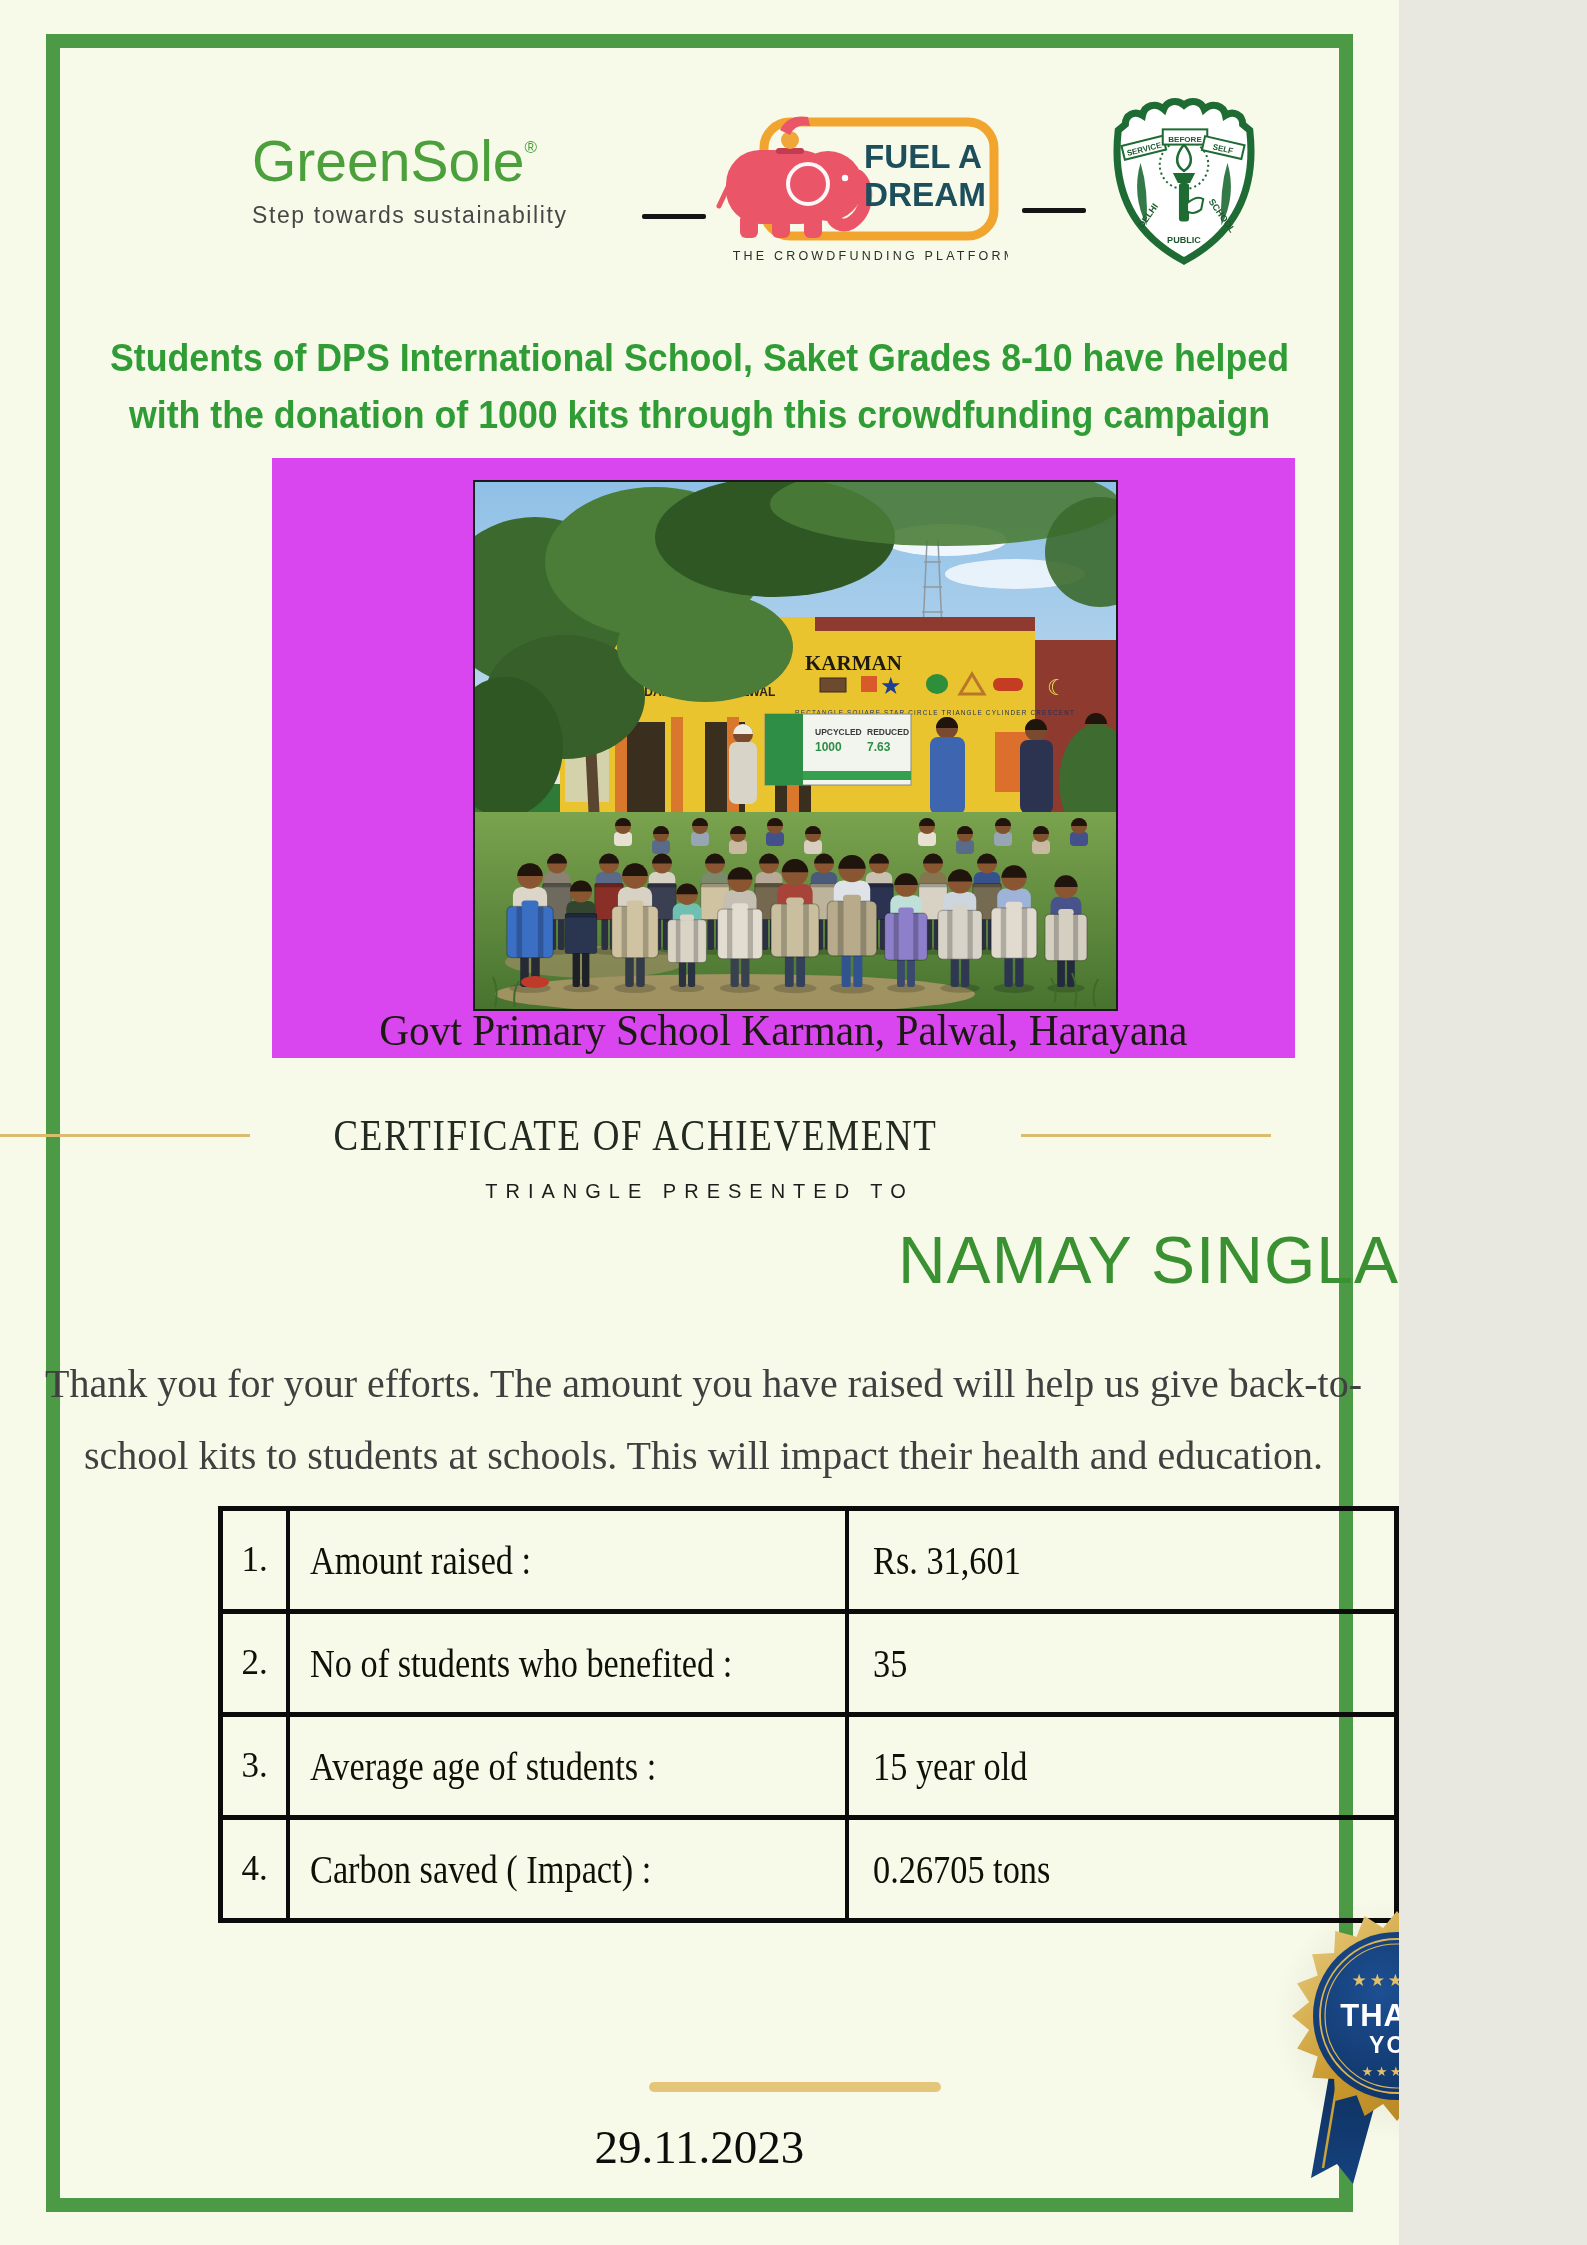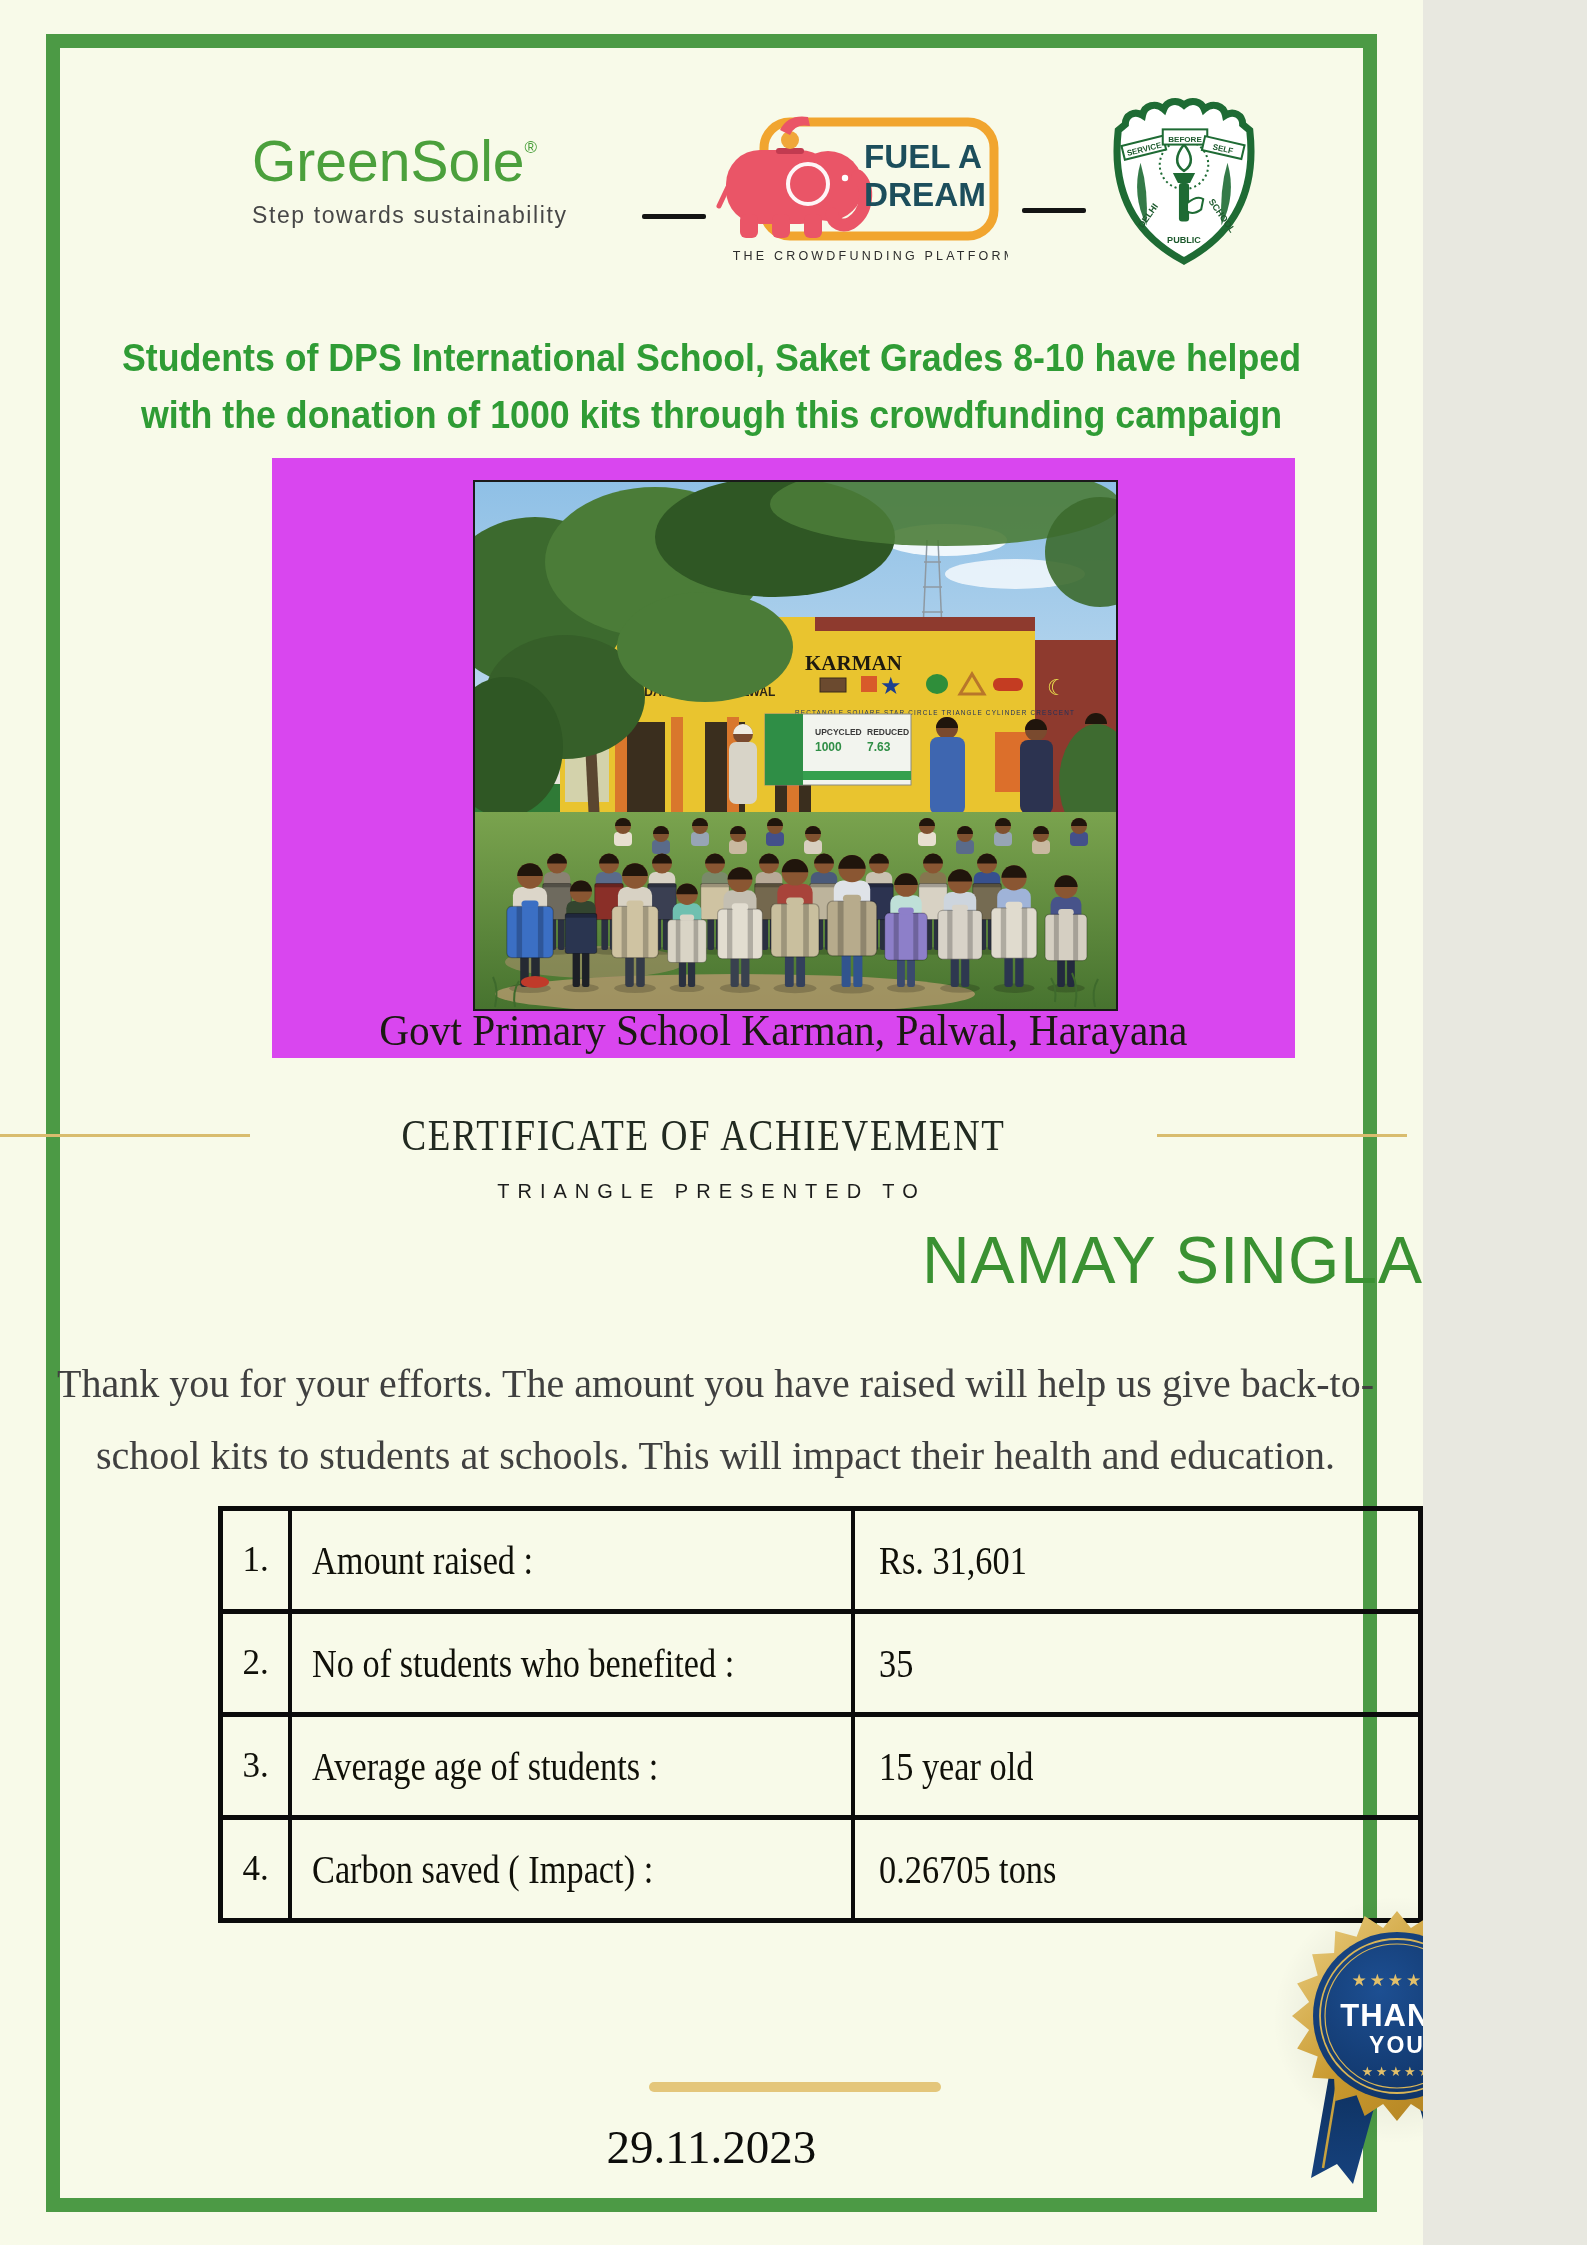--- a/index.html
+++ b/index.html
@@ -1,17 +1,17 @@
 <!DOCTYPE html>
 <html><head>
 <meta charset="utf-8">
 <style>
   html,body{margin:0;padding:0;background:#e8e8e0;}
   .page{position:relative;width:1399px;height:2245px;background:#f8fae9;overflow:hidden;
-        font-family:"Liberation Serif",serif;padding-left:24px;}
+        font-family:"Liberation Serif",serif;}
   .frame{position:absolute;left:46px;right:46px;top:34px;bottom:33px;border:14px solid #4c9a45;}
 
   
   .gs{position:absolute;left:252px;top:128px;width:370px;text-align:left;}
   .gs-name{font-family:"Liberation Sans",sans-serif;font-weight:400;font-size:57px;color:#4ba03c;letter-spacing:0;}
   .gs-name sup{font-size:17px;color:#4ba03c;vertical-align:28px;}
   .gs-tag{margin-top:8px;font-family:"Liberation Sans",sans-serif;font-size:23px;color:#474747;letter-spacing:1.6px;}
   .dash{position:absolute;height:5px;width:64px;background:#141414;border-radius:2px;}
   .dash1{left:642px;top:214px;}
   .dash2{left:1022px;top:208px;}
@@ -23,21 +23,21 @@
     font-family:"Liberation Sans",sans-serif;font-weight:bold;font-size:38px;color:#2f9c35;line-height:1.5;}
   .headline>div{display:inline-block;transform:scaleX(.94);white-space:nowrap;display:block;}
 
   
   .panel{position:absolute;left:272px;top:458px;width:1023px;height:600px;background:#d946ef;}
   .photo{position:absolute;left:201px;top:22px;width:641px;height:527px;border:2px solid #1a1a1a;display:block;}
   .caption{position:absolute;left:0;right:0;top:546px;text-align:center;font-size:45px;color:#1a1a12;}
   .caption span{display:inline-block;transform:scaleX(.92);white-space:nowrap;}
 
   
-  .titlerow{position:absolute;top:1110px;left:0;right:16px;display:flex;align-items:center;justify-content:space-between;}
+  .titlerow{position:absolute;top:1110px;left:0;right:16px;display:flex;align-items:center;justify-content:flex-start;gap:26px;}
   .goldline{width:250px;height:3px;background:#d9bc6e;}
   .certtitle{display:inline-block;font-size:44px;color:#222a21;letter-spacing:2px;transform:scaleX(.84);white-space:nowrap;}
   .presented{position:absolute;top:1180px;left:0;right:0;text-align:center;
      font-family:"Liberation Sans",sans-serif;font-size:20px;color:#1d1d1d;letter-spacing:8px;}
   .bigname{position:absolute;top:1222px;left:0;right:0;text-align:right;
      font-family:"Liberation Sans",sans-serif;font-size:66px;color:#3a9132;letter-spacing:1px;}
   .msg{position:absolute;top:1348px;left:8px;right:0;text-align:center;font-size:40px;color:#404040;line-height:1.8;}
   .msg>div{white-space:nowrap;}
 
   

